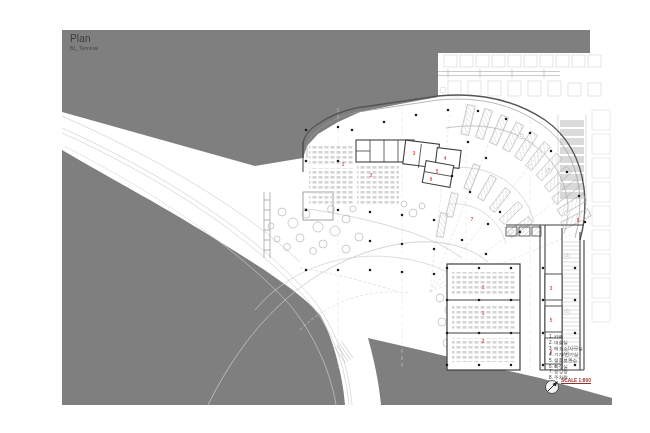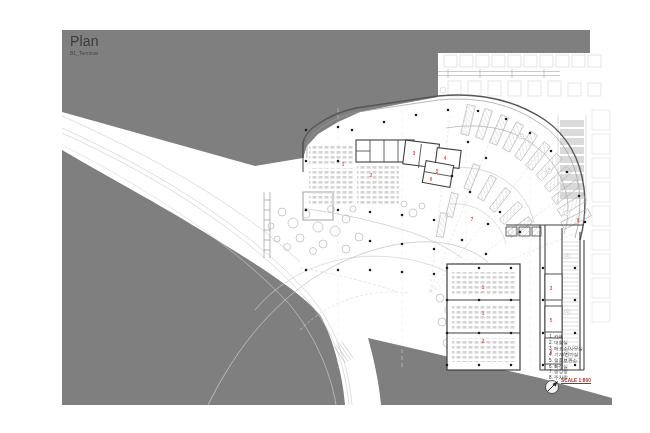--- a/index.html
+++ b/index.html
@@ -1,20 +1,20 @@
 <!DOCTYPE html>
 <html><head>
 <meta charset="utf-8">
 <style>
   html,body{margin:0;padding:0;background:#fff;}
   .page{position:relative;width:650px;height:433px;background:#ffffff;
         font-family:"Liberation Sans",sans-serif;overflow:hidden;}
   svg{position:absolute;left:0;top:0;}
   .title{position:absolute;left:70px;top:33px;color:#3b3b3b;}
-  .title .main{font-size:14px;letter-spacing:.2px;}
+  .title .main{font-size:10px;letter-spacing:.2px;}
   .title .sub{font-size:5px;margin-top:1px;color:#474747;}
   .legend{position:absolute;left:549px;top:334px;width:62px;}
   .legend-row{font-size:4.6px;line-height:5.9px;color:#2d2d2d;white-space:nowrap;}
   .scale{position:absolute;left:561px;top:378px;font-size:4.8px;font-weight:bold;
          color:#93322a;border-bottom:1px solid #93322a;padding-bottom:0;}
 </style>
 </head>
 <body>
 
 <div class="page">

